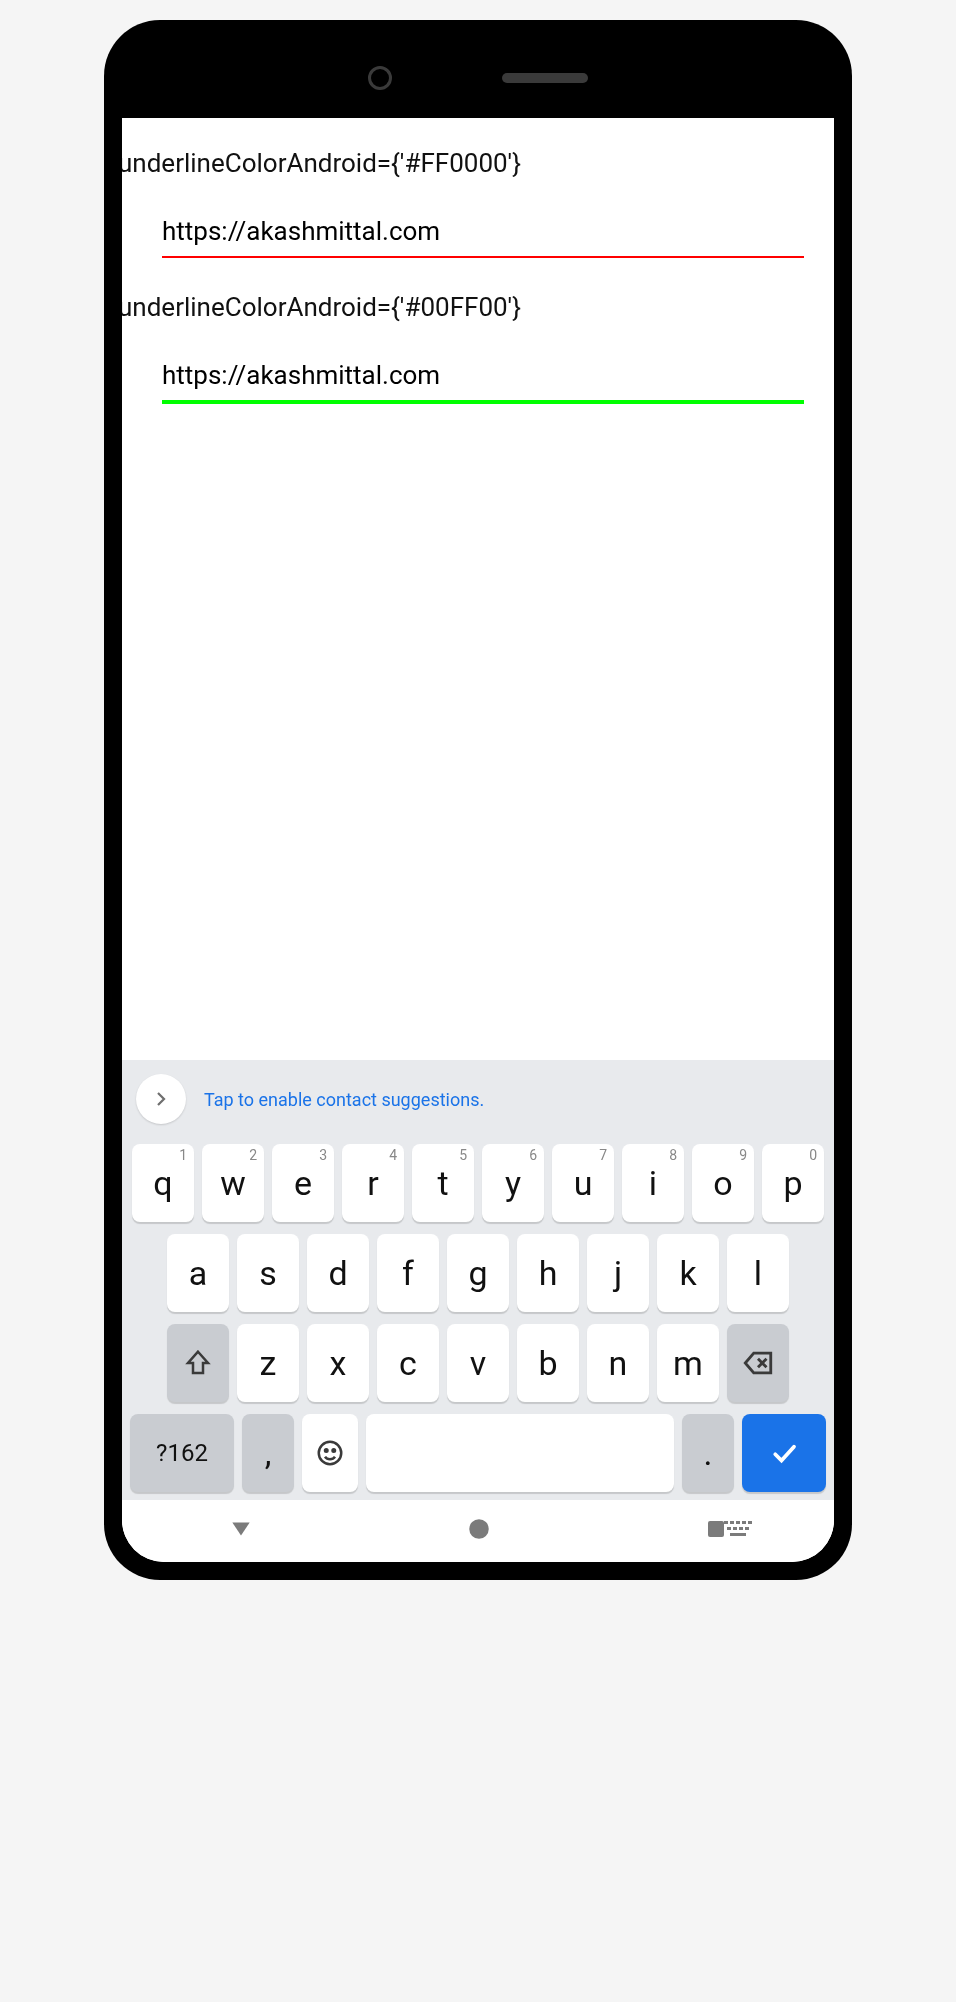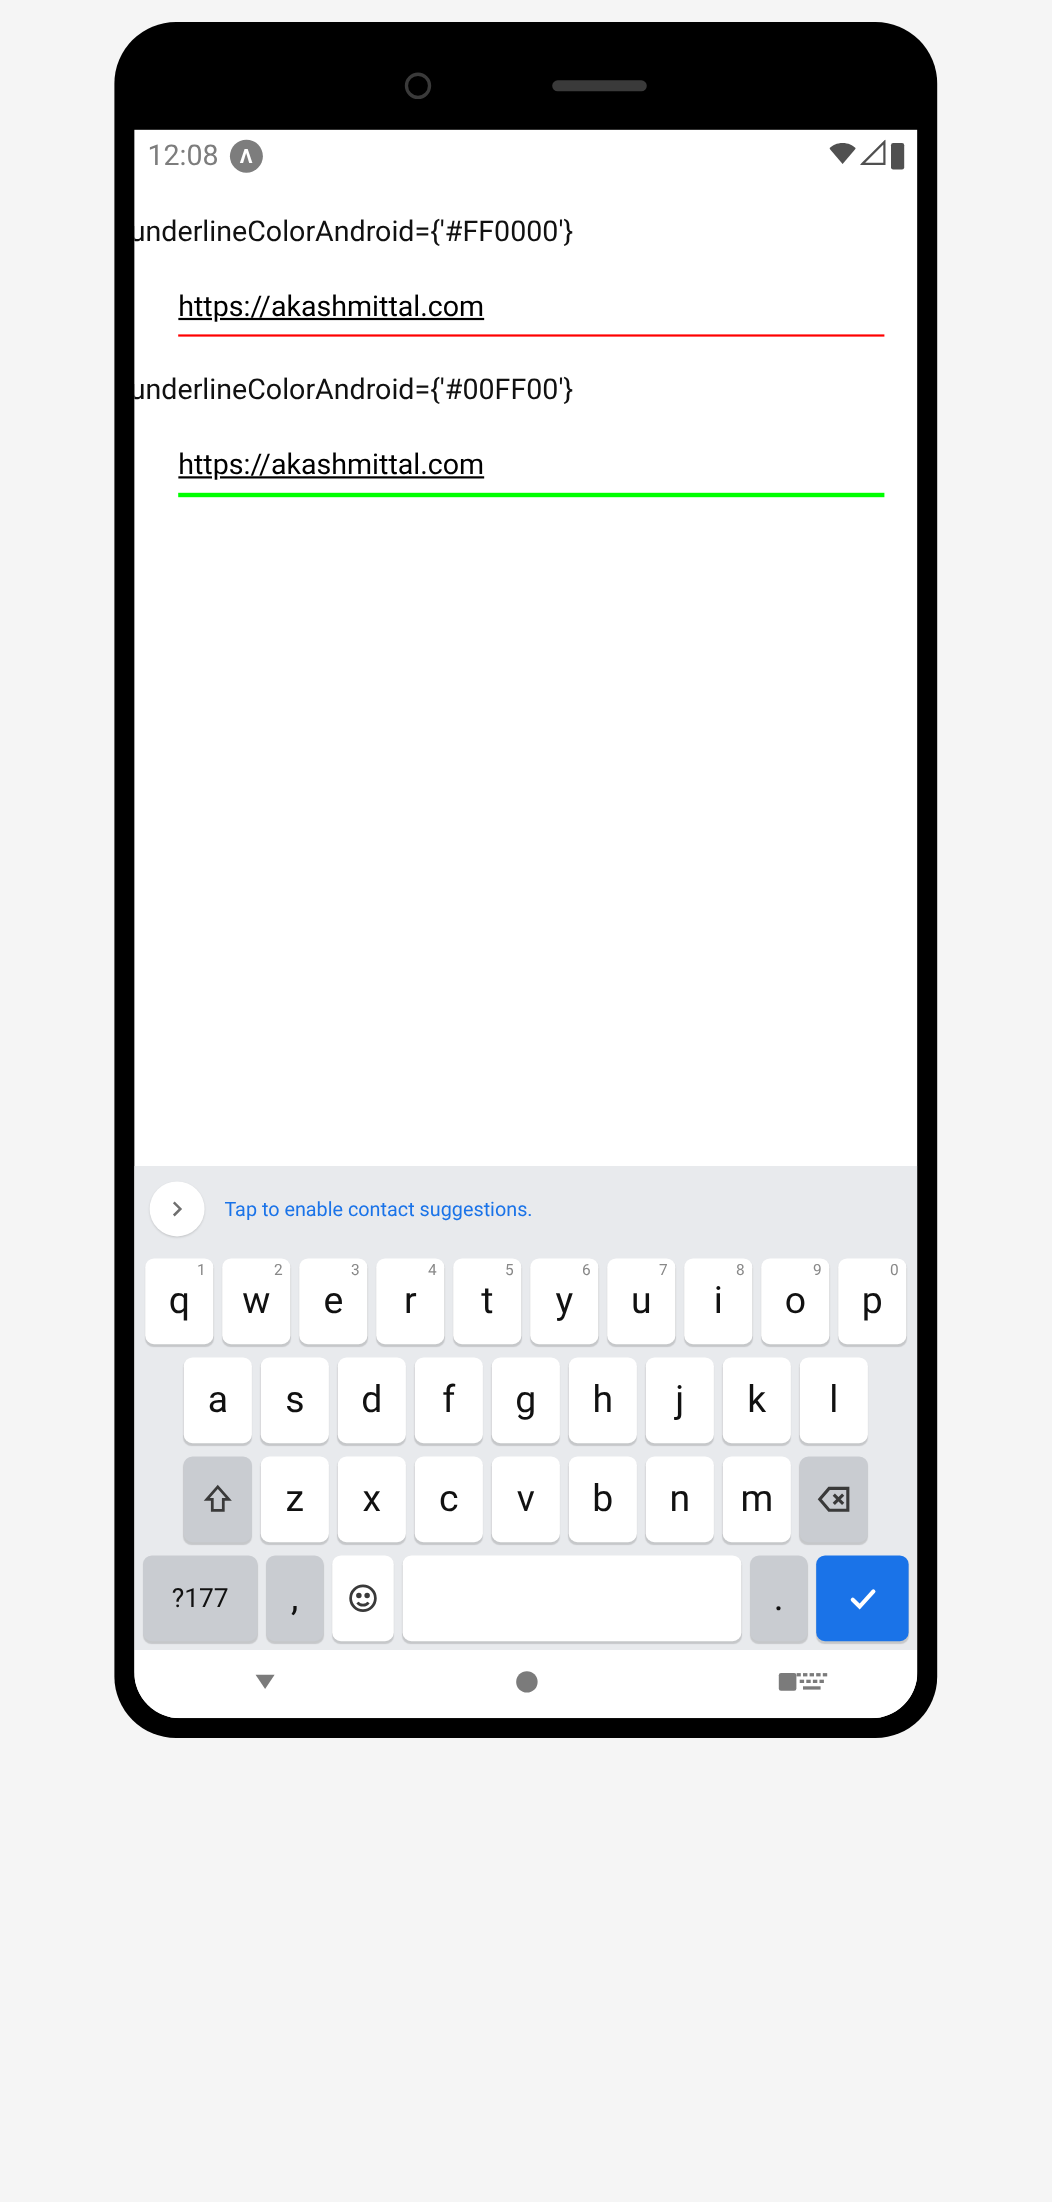--- a/index.html
+++ b/index.html
@@ -80,21 +80,20 @@
       padding: 28px 30px 0 40px;
     }
     .text-input {
       width: 100%;
       border: none;
       font-size: 26px;
       padding: 10px 0;
       outline: none;
       background: transparent;
       font-family: inherit;
-      text-decoration: underline;
     }
     .underline-red { border-bottom: 2px solid #FF0000; }
     .underline-green { border-bottom: 4px solid #00FF00; position: relative; }
 
     .keyboard-area {
       position: absolute;
       bottom: 62px;
       left: 0; right: 0;
       background: #e8eaed;
     }
@@ -173,40 +172,20 @@
 <body>
 
 <div class="phone">
   <div class="phone-inner">
     <div class="top-bar-black">
       <span class="camera-dot"></span>
       <span class="speaker"></span>
     </div>
     <div class="screen">
 
-      <div class="status-bar">
-        <div class="status-left">
-          <span>12:08</span>
-          <span class="app-icon-circle">Λ</span>
-        </div>
-        <div class="status-right">
-          <span class="wifi-icon">
-            <svg viewBox="0 0 24 24" fill="#505050">
-                <path d="M12 3C7 3 2.7 5 0 8l12 14L24 8c-2.7-3-7-5-12-5z"></path>
-              </svg>
-          </span>
-          <span class="signal-icon">
-            <svg viewBox="0 0 24 24" fill="none">
-                <path d="M2 22L22 2v20H2z" stroke="#505050" stroke-width="2" fill="#505050" fill-opacity="0"></path>
-                <path d="M2 22l20-20v20H2z" fill="none"></path>
-              </svg>
-          </span>
-          <span class="battery-icon"></span>
-        </div>
-      </div>
 
       <div class="content">
         <div class="label">underlineColorAndroid={'#FF0000'}</div>
 
         <div class="input-wrap">
           <input class="text-input underline-red" value="https://akashmittal.com" style="">
         </div>
 
         <div style="height:34px"></div>
 
@@ -261,21 +240,21 @@
             </div>
             <div id="row3inner" style="display:contents"><div class="key">z</div><div class="key">x</div><div class="key">c</div><div class="key">v</div><div class="key">b</div><div class="key">n</div><div class="key">m</div></div>
             <div class="key key-mod">
               <svg width="34" height="34" viewBox="0 0 24 24" fill="none" stroke="#3a3a3a" stroke-width="2">
                   <path d="M21 5H9L3 12l6 7h12V5z"></path>
                   <path d="M12 9l6 6M18 9l-6 6"></path>
                 </svg>
             </div>
           </div>
           <div class="row row-4">
-            <div class="key key-wide">?177</div>
+            <div class="key key-wide">?162</div>
             <div class="key key-small">,</div>
             <div class="key key-emoji">
               <svg width="30" height="30" viewBox="0 0 24 24" fill="none" stroke="#3a3a3a" stroke-width="2">
                   <circle cx="12" cy="12" r="9"></circle>
                   <circle cx="9" cy="10" r="1" fill="#3a3a3a"></circle>
                   <circle cx="15" cy="10" r="1" fill="#3a3a3a"></circle>
                   <path d="M8 15c1 1.5 2.5 2 4 2s3-.5 4-2"></path>
                 </svg>
             </div>
             <div class="key key-space"></div>

